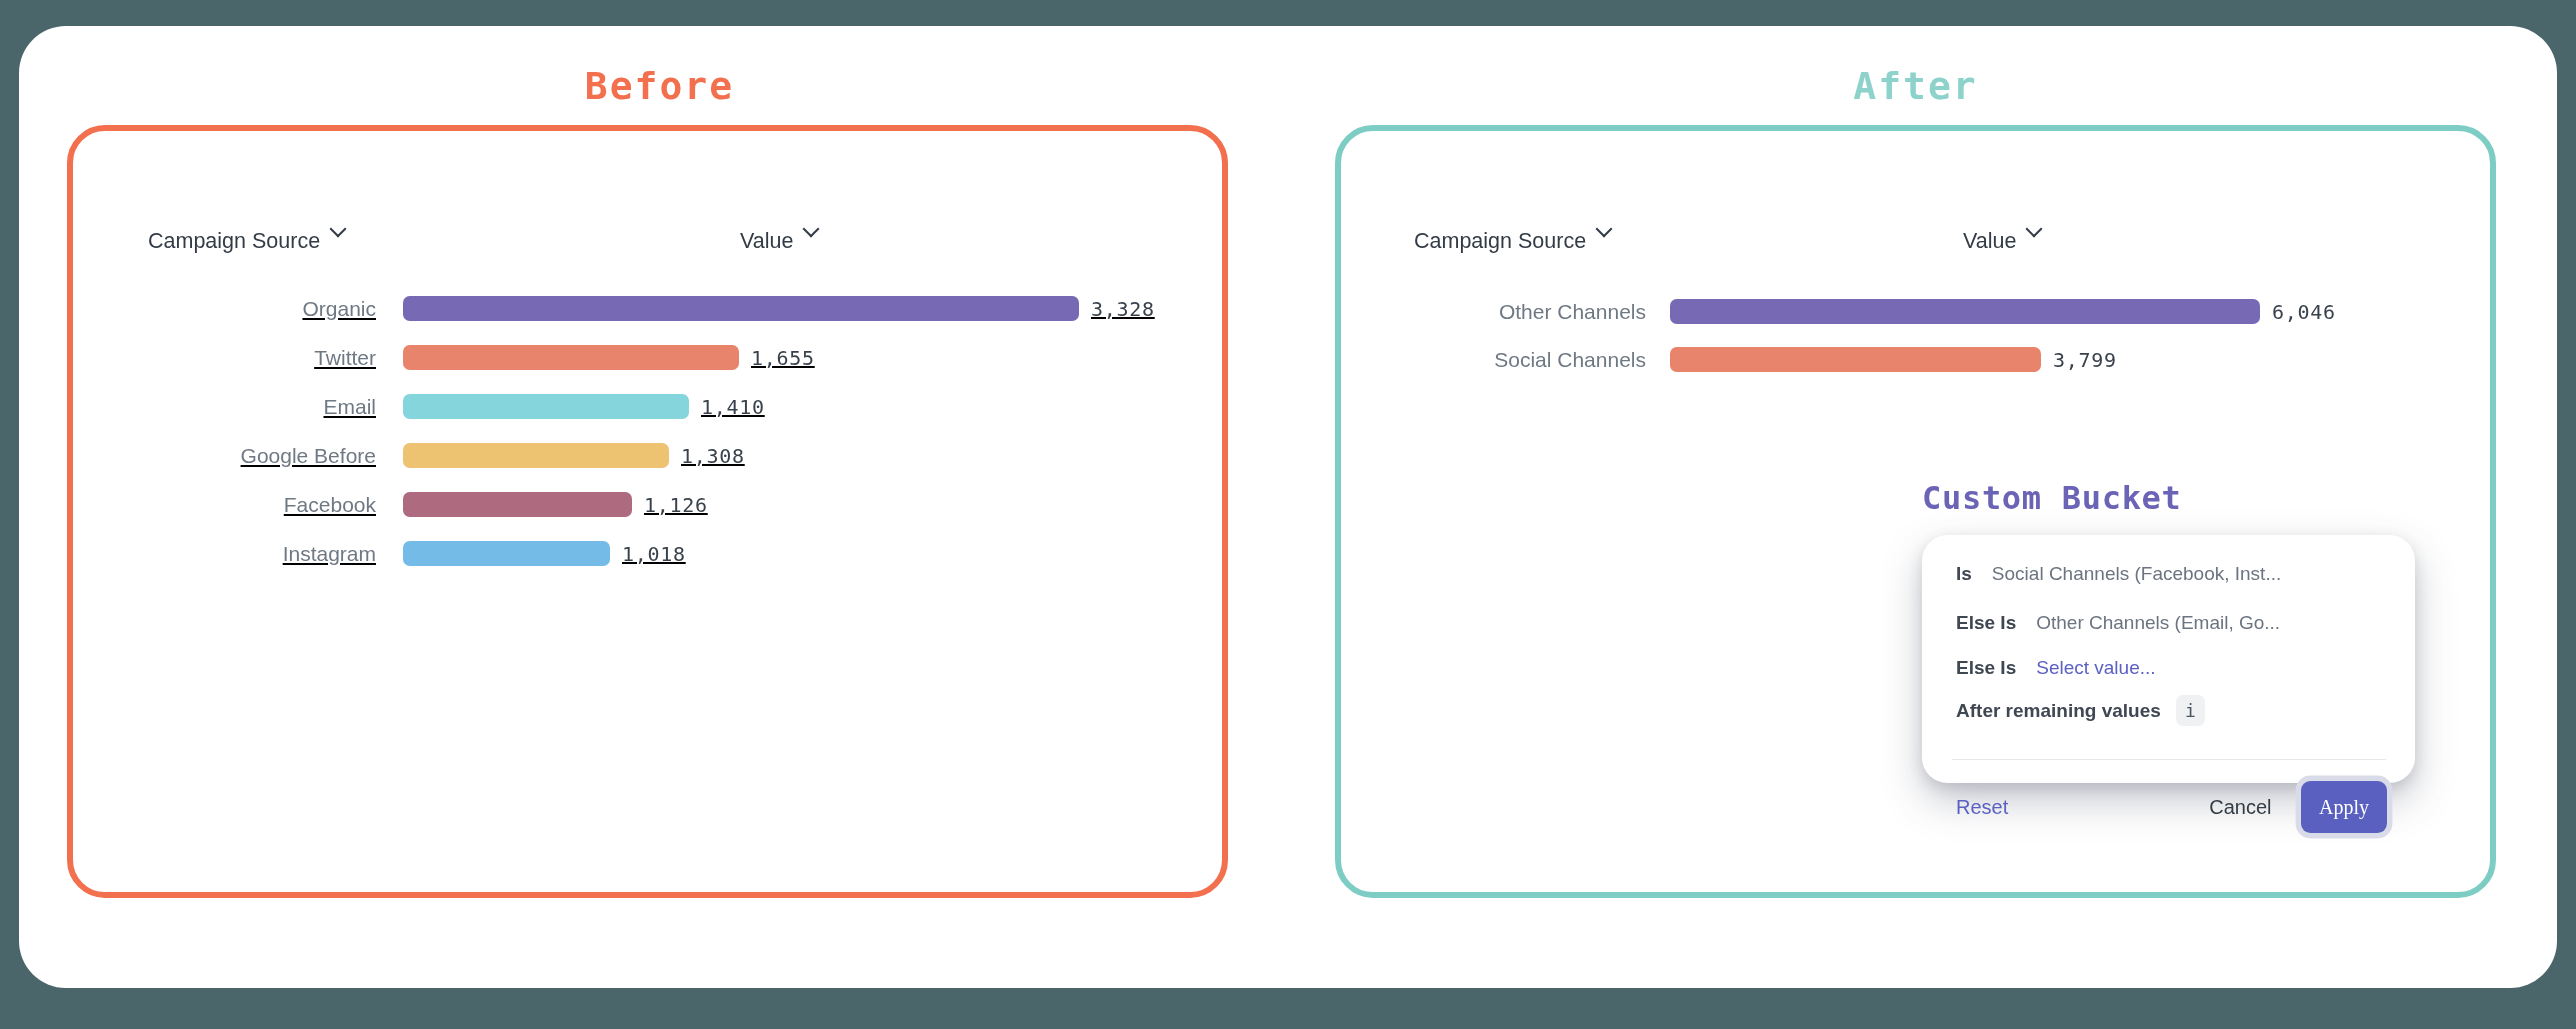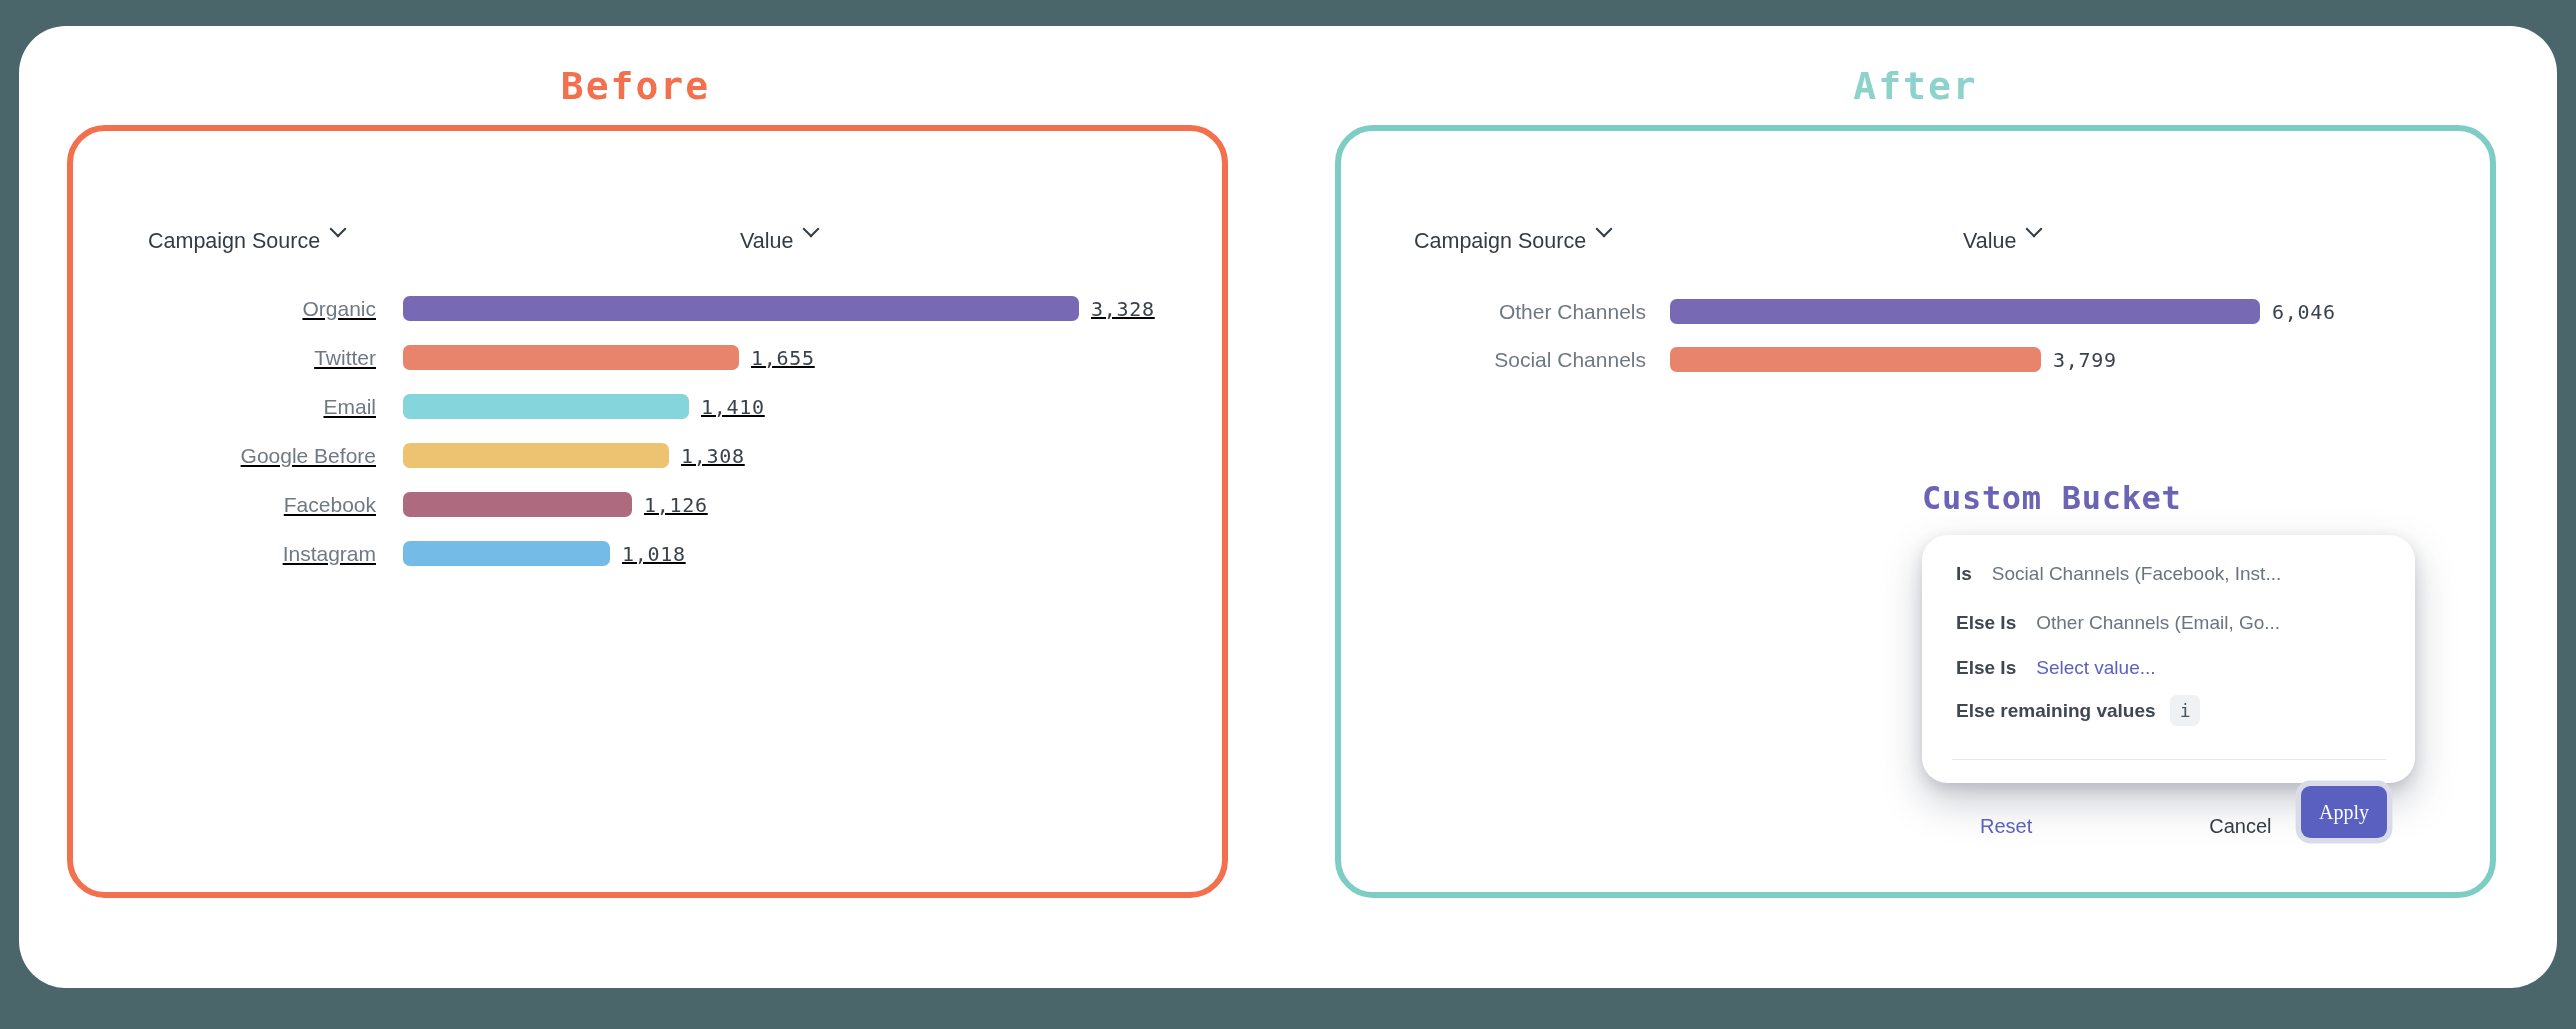--- a/index.html
+++ b/index.html
@@ -12,21 +12,21 @@
   .panel{
     position:absolute;left:19px;top:25.5px;width:2538px;height:962px;
     background:#ffffff;border-radius:47px;
   }
 
   .chart-title{
     position:absolute;top:64px;width:1161px;text-align:center;
     font-family:"DejaVu Sans Mono",monospace;font-weight:bold;
     font-size:38px;letter-spacing:2px;
   }
-  #before-title{left:55px;color:var(--before-accent);}
+  #before-title{left:79px;color:var(--before-accent);}
   #after-title{left:1335px;color:var(--after-title);}
 
   .frame{position:absolute;top:125px;width:1161px;height:773px;border-radius:38px;border:6px solid;box-sizing:border-box;background:transparent;}
   #frame-before{left:67px;border-color:var(--before-accent);}
   #frame-after{left:1335px;border-color:var(--after-accent);}
 
   .col-header{
     position:absolute;top:229px;height:29.5px;display:flex;align-items:flex-start;gap:12px;
     font-size:21.5px;font-weight:400;color:var(--header-text);
   }
@@ -73,21 +73,21 @@
   .rule-label{font-size:19px;font-weight:bold;color:var(--rule-label);}
   .rule-value{font-size:19px;color:var(--rule-value);cursor:pointer;}
   .rule-value.link{color:var(--link-purple);}
   .info-badge{
     display:inline-flex;align-items:center;justify-content:center;
     width:29.5px;height:31px;border-radius:6.7px;background:var(--info-bg);
     font-family:"DejaVu Sans Mono",monospace;font-size:18px;color:#4a5560;
   }
   .rule:nth-of-type(4){gap:14.8px;}
   .dlg-divider{position:absolute;left:29.5px;right:29.5px;top:224px;height:1.3px;background:var(--divider);}
-  .dlg-footer{position:absolute;left:34px;right:28px;top:241px;height:62px;display:flex;align-items:flex-end;margin-left:24px;}
+  .dlg-footer{position:absolute;left:34px;right:28px;top:241px;height:62px;display:flex;align-items:center;}
   .reset-link{font-size:20px;color:var(--link-purple);cursor:pointer;}
   .spacer{flex:1;}
   .cancel-btn{font-size:20px;color:var(--cancel-text);cursor:pointer;}
   .apply-btn{
     margin-left:29.5px;height:52px;padding:0 18px;border-radius:9.4px;border:none;
     background:var(--apply-bg);color:#ffffff;font-size:20px;
     font-family:Liberation Serif, serif;
     display:flex;align-items:center;cursor:pointer;
     box-shadow:0 0 0 5.4px var(--apply-ring);
   }
@@ -174,21 +174,21 @@
   </div>
   <div class="rule" style="top:74px">
     <span class="rule-label">Else Is</span>
     <span class="rule-value">Other Channels (Email, Go...</span>
   </div>
   <div class="rule" style="top:119px">
     <span class="rule-label">Else Is</span>
     <span class="rule-value link">Select value...</span>
   </div>
   <div class="rule" style="top:162px">
-    <span class="rule-label">Else remaining values</span>
+    <span class="rule-label">After remaining values</span>
     <span class="info-badge">i</span>
   </div>
   <div class="dlg-divider"></div>
   <div class="dlg-footer">
     <span class="reset-link">Reset</span>
     <span class="spacer"></span>
     <span class="cancel-btn">Cancel</span>
     <button class="apply-btn">Apply</button>
   </div>
 </div>

